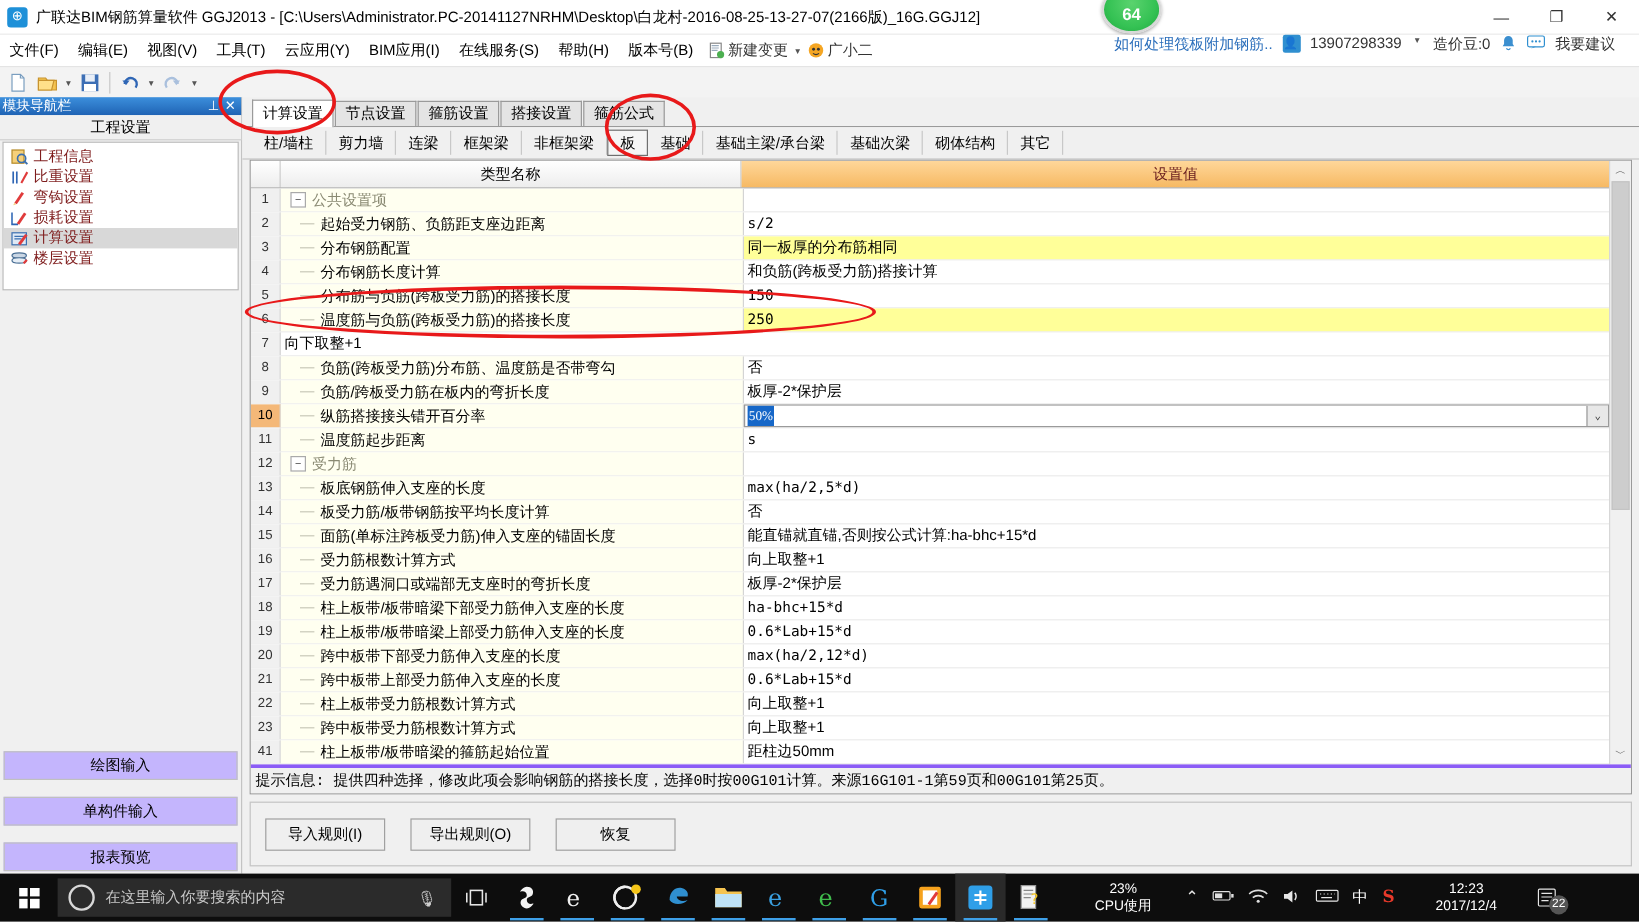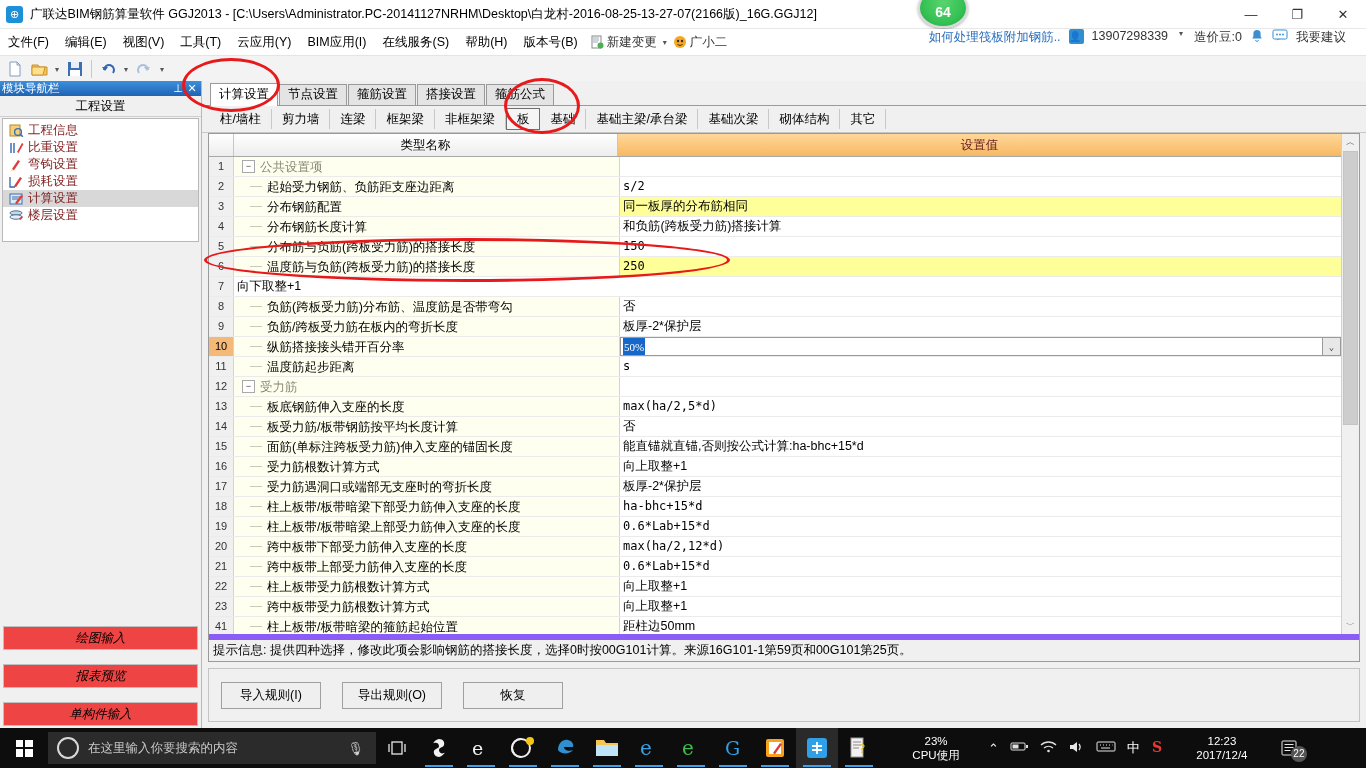--- a/index.html
+++ b/index.html
@@ -70,22 +70,22 @@
   .lp-title{
     height:20px;background:#f0f0f0;border-bottom:1px solid #cfcfcf;
     display:flex;align-items:center;justify-content:center;font-size:12.5px;color:#000;text-align:center;
   }
   .tree{background:#fff;margin:1px 2px;height:116px;border:1px solid #b9b9b9;padding:3px 0;}
   .tree-item{height:17px;display:flex;align-items:center;padding-left:6px;font-size:12.5px;color:#7f1d1d;}
   .tree-item.sel{background:#d8d8d8;}
   .ti-ico{width:15px;height:14px;margin-right:4px;flex:0 0 auto;position:relative;}
   .lp-bottom{position:absolute;left:0;right:0;bottom:0;}
   .lp-btn{
-    height:22px;margin:14px 3px 2px 3px;background:#ef4444;border:1px solid #c0c0c0;
-    display:flex;align-items:center;justify-content:center;font-size:12.5px;color:#000;font-style:italic;
+    height:22px;margin:14px 3px 2px 3px;background:#c4b5fd;border:1px solid #c0c0c0;
+    display:flex;align-items:center;justify-content:center;font-size:12.5px;color:#000;
   }
 
   
   .content{position:absolute;left:202px;right:0;top:81px;bottom:40px;background:#f0f0f0;}
 
   .tabrow1{height:24px;display:flex;align-items:flex-end;padding-left:8px;
     border-bottom:1px solid #9a9a9a;background:#f0f0f0;}
   .tab1{
     height:20px;line-height:19px;padding:0 8px;font-size:12.5px;color:#000;
     background:#e4e4e4;border:1px solid #9a9a9a;border-bottom:none;margin-right:1px;
@@ -136,23 +136,23 @@
     font-family:Liberation Serif, serif;font-size:11px;}
   .ddbtn{position:absolute;right:0;top:0;bottom:0;width:17px;background:#e8e8e8;
     border-left:1px solid #9a9a9a;display:flex;align-items:center;justify-content:center;
     font-size:9px;color:#333;}
   .vscroll{width:17px;background:#f0f0f0;border-left:1px solid #d0d0d0;
     display:flex;flex-direction:column;flex:0 0 auto;}
   .vs-btn{height:17px;background:#f0f0f0;display:flex;align-items:center;justify-content:center;
     font-size:9px;color:#555;}
   .vs-track{flex:1;position:relative;background:#f0f0f0;}
   .vs-thumb{position:absolute;left:1px;right:1px;top:0;height:272px;background:#cdcdcd;border:1px solid #c4c4c4;}
-  .hint{height:21px;border-top:6px solid #8b5cf6;background:#f0f0f0;
+  .hint{height:21px;border-top:3px solid #8b5cf6;background:#f0f0f0;
     display:flex;align-items:center;padding-left:4px;font-size:12.5px;color:#000;
-    white-space:nowrap;overflow:hidden;}
+    white-space:nowrap;overflow:hidden;font-family:Liberation Mono, monospace;}
 
   .btnbar{position:absolute;left:6px;right:6px;bottom:6px;height:52px;
     border:1px solid #c4c4c4;background:#f0f0f0;display:flex;align-items:center;
     padding-left:12px;gap:21px;}
   .gbtn{min-width:98px;height:25px;background:#efefef;border:1px solid #a0a0a0;
     font-size:12.5px;color:#000;display:flex;align-items:center;justify-content:center;}
 
   
   .oval{position:absolute;border:3px solid #e8191a;border-radius:50%;pointer-events:none;}
 
@@ -338,22 +338,22 @@
         <span class="ti-ico"><svg width="15" height="14" viewBox="0 0 15 14">
               <ellipse cx="7" cy="4" rx="6" ry="2.2" fill="#c9d6e4" stroke="#4a6f95"></ellipse>
               <ellipse cx="7" cy="8" rx="6" ry="2.2" fill="#e6eef6" stroke="#4a6f95"></ellipse>
               <path d="M10 10l2.5-3 1.6 1.1-2.5 3z" fill="#e03b3b"></path>
             </svg></span>
         <span>楼层设置</span>
       </div>
     </div>
     <div class="lp-bottom">
       <div class="lp-btn">绘图输入</div>
+      <div class="lp-btn">单构件输入</div>
       <div class="lp-btn">报表预览</div>
-      <div class="lp-btn">单构件输入</div>
     </div>
   </div>
 
   <div class="content">
 
     <div class="tabrow1">
       <div class="tab1 active">计算设置</div>
       <div class="tab1">节点设置</div>
       <div class="tab1">箍筋设置</div>
       <div class="tab1">搭接设置</div>

